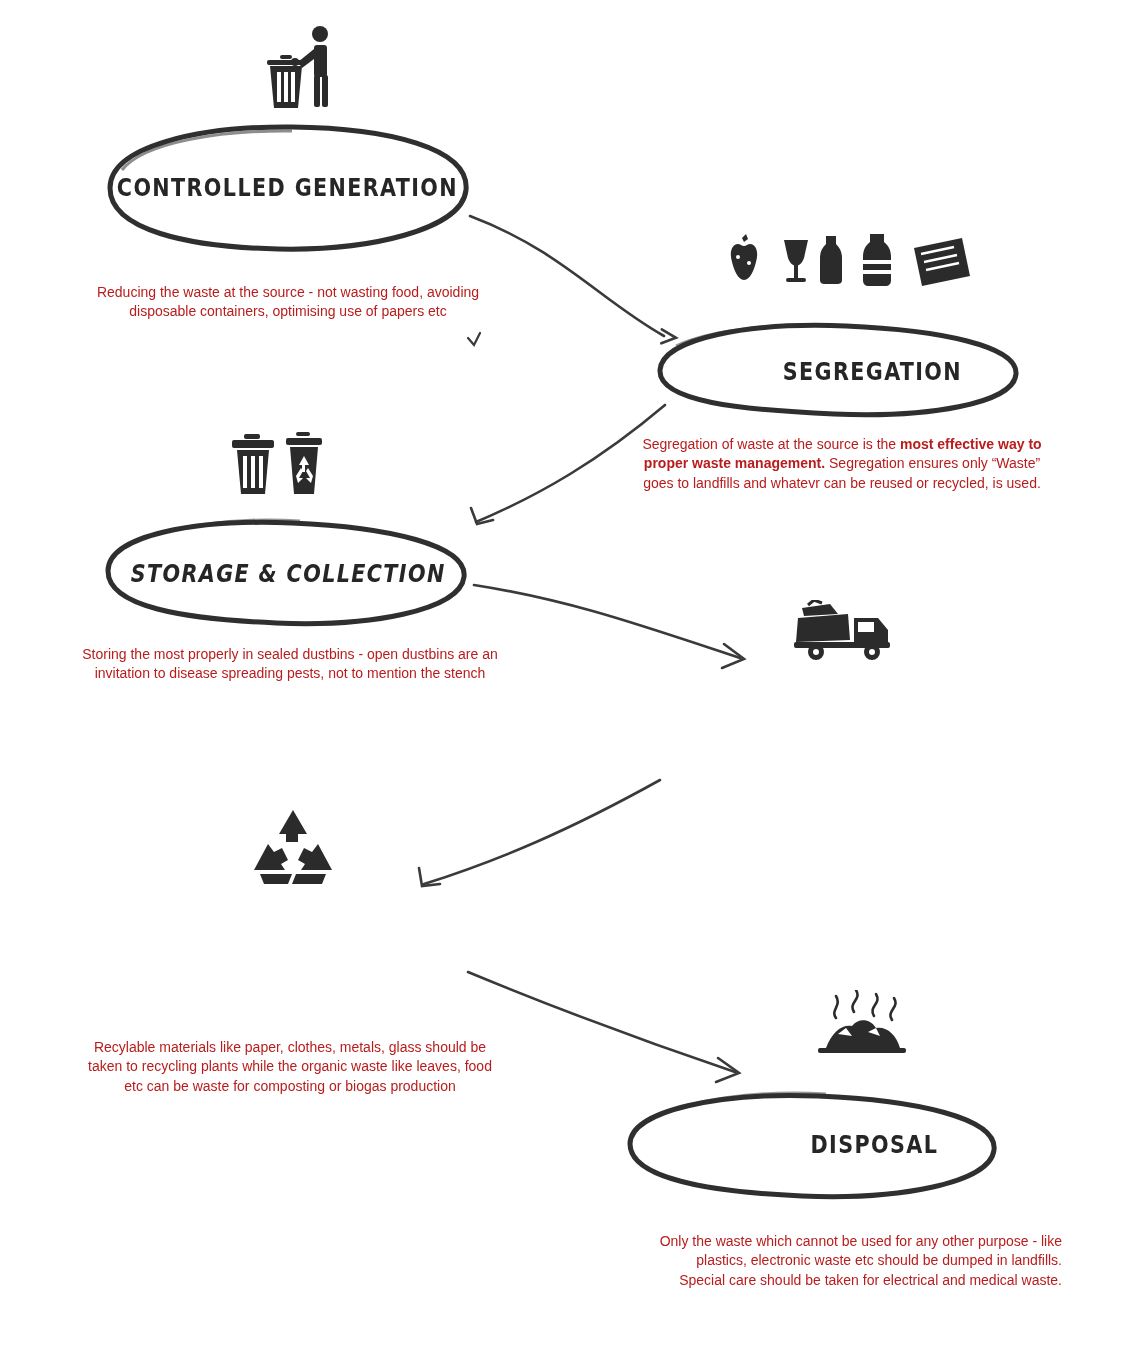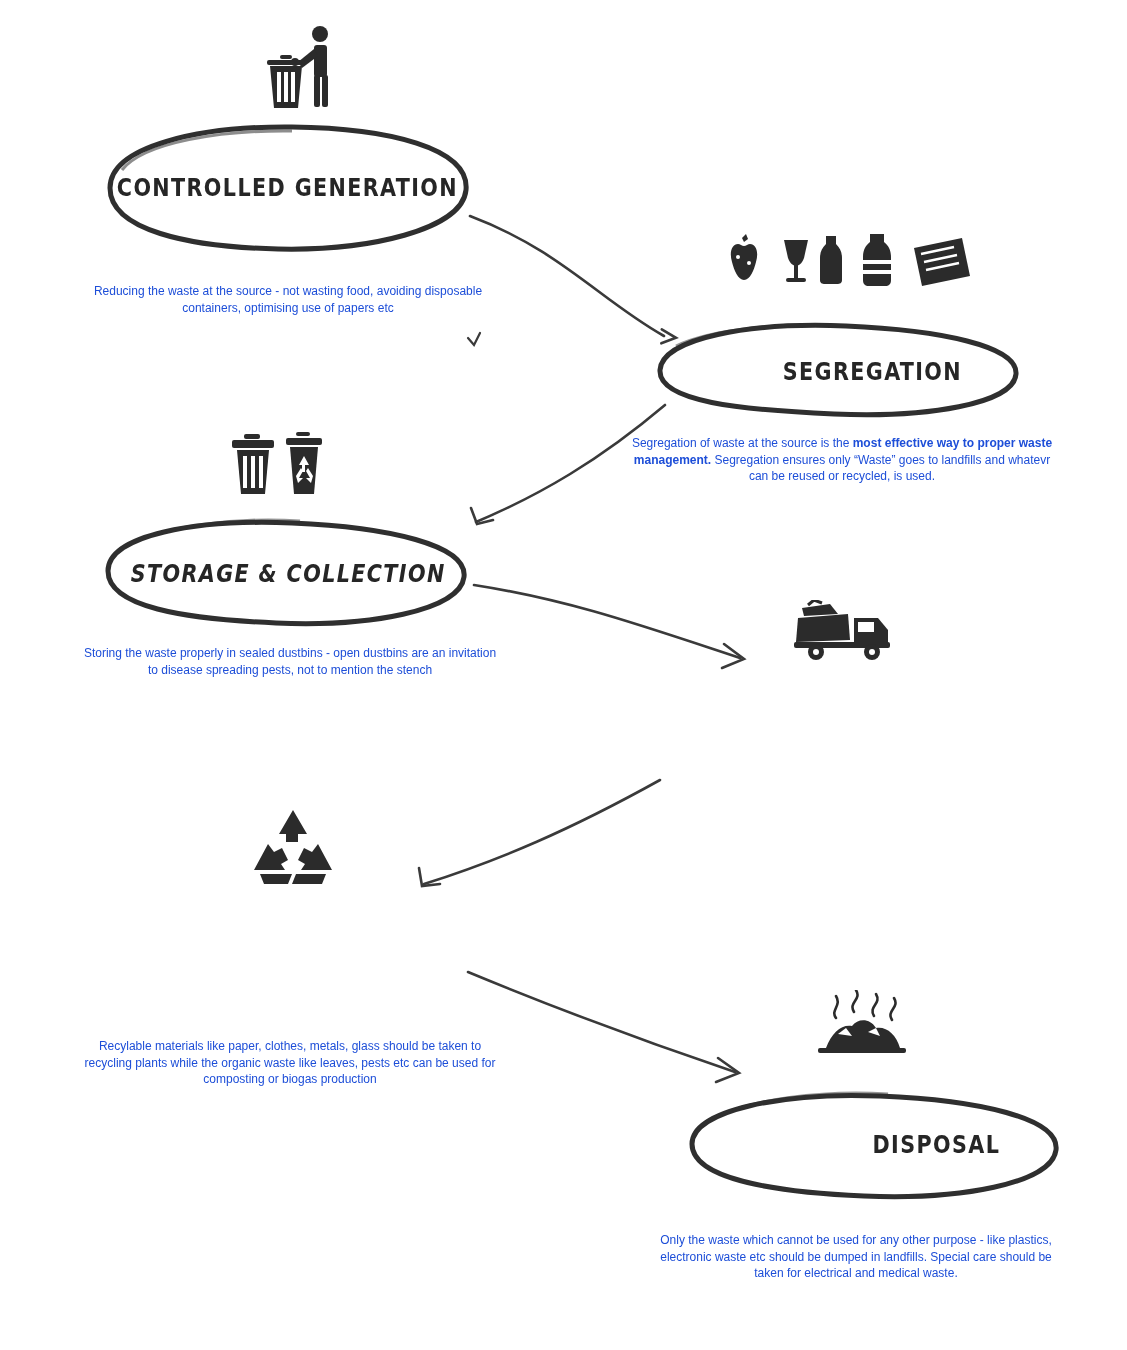--- a/index.html
+++ b/index.html
@@ -51,23 +51,23 @@
     color: #262626;
     text-transform: uppercase;
     text-align: center;
     font-size: 25px;
     line-height: 1.05;
     font-stretch: condensed;
     transform: scaleX(0.92);
   }
   .desc {
     position: absolute;
-    font-size: 12px;
+    font-size: 14px;
     line-height: 1.38;
-    color: #1d4ed8;
+    color: #b91c1c;
     text-align: center;
   }
   .desc b {
     font-weight: bold;
   }
   .icon {
     position: absolute;
     color: #2b2b2b;
   }
   .icon svg { display: block; }
@@ -191,21 +191,21 @@
   <div class="node" style="left:100px; top:505px;font-style:italic;">
     <div class="bubble" style="width:376px; height:130px;">
       <svg viewBox="0 0 376 130" preserveAspectRatio="none">
         <path d="M8 66 C 8 30, 96 14, 192 18 C 288 22, 368 40, 364 72 C 360 106, 268 122, 176 118 C 84 114, 8 102, 8 66 Z" fill="none" stroke="#2f2f2f" stroke-width="5" stroke-linecap="round"></path>
         <path d="M20 44 C 60 20, 140 12, 200 16" fill="none" stroke="#2f2f2f" stroke-width="3" opacity="0.5"></path>
       </svg>
       <div class="label" style="transform:translate(0,4px) scaleX(0.92);">STORAGE &amp; COLLECTION</div>
     </div>
   </div>
 
-  <div class="desc" style="left:80px; top:645px; width:420px;">Storing the waste properly in sealed dustbins - open dustbins are an invitation to disease spreading pests, not to mention the stench</div>
+  <div class="desc" style="left:80px; top:645px; width:420px;">Storing the most properly in sealed dustbins - open dustbins are an invitation to disease spreading pests, not to mention the stench</div>
 
   <div class="icon" style="left:792px; top:600px; width:110px; height:62px;">
     <svg viewBox="0 0 110 62" width="110" height="62">
       <g fill="#2b2b2b">
         <path d="M6 18 L56 14 L58 40 L4 42 Z"></path>
         <path d="M10 8 L38 4 L46 14 L12 16 Z"></path>
         <path d="M62 18 L86 18 L96 30 L96 42 L62 42 Z"></path>
         <rect x="66" y="22" width="16" height="10" fill="#ffffff"></rect>
         <rect x="2" y="42" width="96" height="6" rx="2"></rect>
         <circle cx="24" cy="52" r="8"></circle>
@@ -225,44 +225,44 @@
         <path d="M45 2 L59 26 L50 26 L50 34 L38 34 L38 26 L31 26 Z"></path>
         <path d="M6 62 L20 36 L26 44 L34 40 L40 52 L33 56 L37 62 Z"></path>
         <path d="M84 62 L70 36 L64 44 L56 40 L50 52 L57 56 L53 62 Z"></path>
         <path d="M12 66 L44 66 L40 76 L16 76 Z"></path>
         <path d="M48 66 L78 66 L74 76 L44 76 Z"></path>
       </g>
     </svg>
   </div>
 
 
-  <div class="desc" style="left:80px; top:1038px; width:420px;">Recylable materials like paper, clothes, metals, glass should be taken to recycling plants while the organic waste like leaves, pests etc can be used for composting or biogas production</div>
+  <div class="desc" style="left:80px; top:1038px; width:420px;">Recylable materials like paper, clothes, metals, glass should be taken to recycling plants while the organic waste like leaves, food etc can be waste for composting or biogas production</div>
 
   <div class="icon" style="left:808px; top:990px; width:104px; height:68px;">
     <svg viewBox="0 0 104 68" width="104" height="68">
       <g fill="none" stroke="#2b2b2b" stroke-width="2.6" stroke-linecap="round">
         <path d="M28 28 C 22 20, 34 16, 28 6"></path>
         <path d="M46 22 C 40 12, 54 10, 48 0"></path>
         <path d="M66 26 C 60 16, 74 14, 68 4"></path>
         <path d="M84 30 C 78 20, 92 18, 86 8"></path>
       </g>
       <g fill="#2b2b2b">
         <path d="M18 58 C 24 42, 34 34, 44 36 C 50 28, 62 28, 68 38 C 78 36, 88 44, 92 58 Z"></path>
         <path d="M30 44 L38 38 L44 46 Z" fill="#ffffff"></path>
         <path d="M60 42 L68 38 L72 46 Z" fill="#ffffff"></path>
         <rect x="10" y="58" width="88" height="5" rx="2"></rect>
       </g>
     </svg>
   </div>
 
-  <div class="node" style="left:684px; top:1080px;">
+  <div class="node" style="left:622px; top:1080px;">
     <div class="bubble" style="width:384px; height:126px;">
       <svg viewBox="0 0 384 126" preserveAspectRatio="none">
         <path d="M8 64 C 8 30, 100 12, 196 16 C 294 20, 376 38, 372 70 C 368 104, 274 120, 180 116 C 86 112, 8 98, 8 64 Z" fill="none" stroke="#2f2f2f" stroke-width="5" stroke-linecap="round"></path>
         <path d="M22 42 C 64 18, 142 10, 204 14" fill="none" stroke="#2f2f2f" stroke-width="3" opacity="0.5"></path>
       </svg>
       <div class="label" style="transform:translate(60px,2px) scaleX(0.92);">DISPOSAL</div>
     </div>
   </div>
 
-  <div class="desc" style="left:650px; top:1232px; width:412px;">Only the waste which cannot be used for any other purpose - like plastics, electronic waste etc should be dumped in landfills. Special care should be taken for electrical and medical waste.</div>
+  <div class="desc" style="left:650px; top:1232px; width:412px;text-align:right;">Only the waste which cannot be used for any other purpose - like plastics, electronic waste etc should be dumped in landfills. Special care should be taken for electrical and medical waste.</div>
 
 </div>
 
 </body></html>

